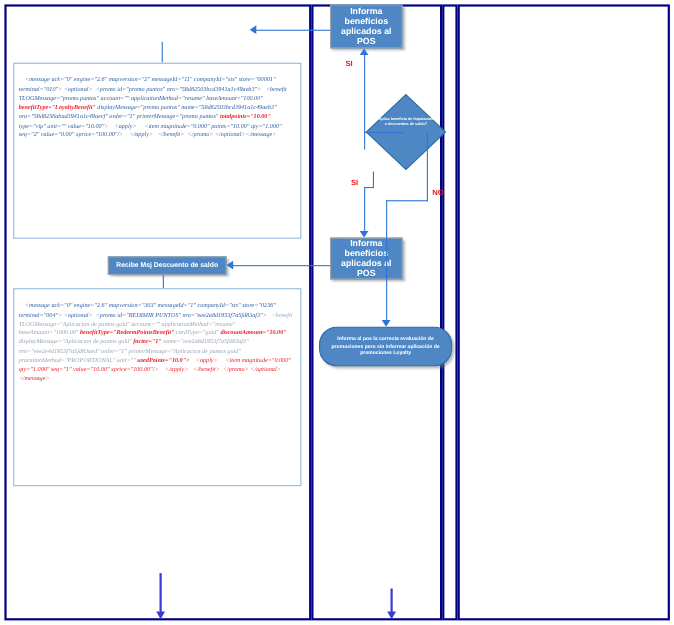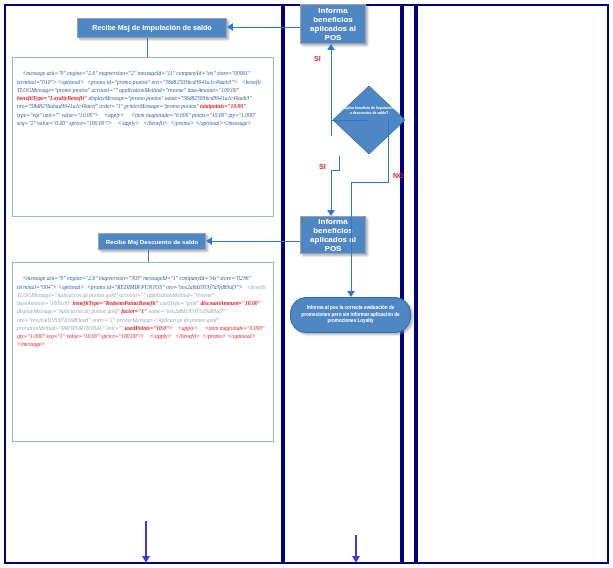--- a/index.html
+++ b/index.html
@@ -171,21 +171,20 @@
 </head>
 <body>
 
 <div id="page">
 
   <div class="lane lane-col1"></div>
   <div class="lane lane-col2"></div>
   <div class="lane lane-col3"></div>
   <div class="lane lane-col4"></div>
 
-  <div class="proc-box box-recibe-imputacion">Recibe Msj de Imputación de saldo</div>
 
   <div class="proc-box box-recibe-descuento">Recibe Msj Descuento de saldo</div>
 
   <div class="proc-box box-informa-top">Informa beneficios aplicados al POS</div>
 
   <div class="proc-box box-informa-bottom">Informa beneficios aplicados al POS</div>
 
   <div class="diamond-wrap">
     <svg width="76" height="72" viewBox="0 0 76 72" aria-hidden="true">
       <polygon points="38,2 74,36 38,70 2,36" fill="#4f87c4" stroke="#2e6ca4" stroke-width="1"></polygon>

